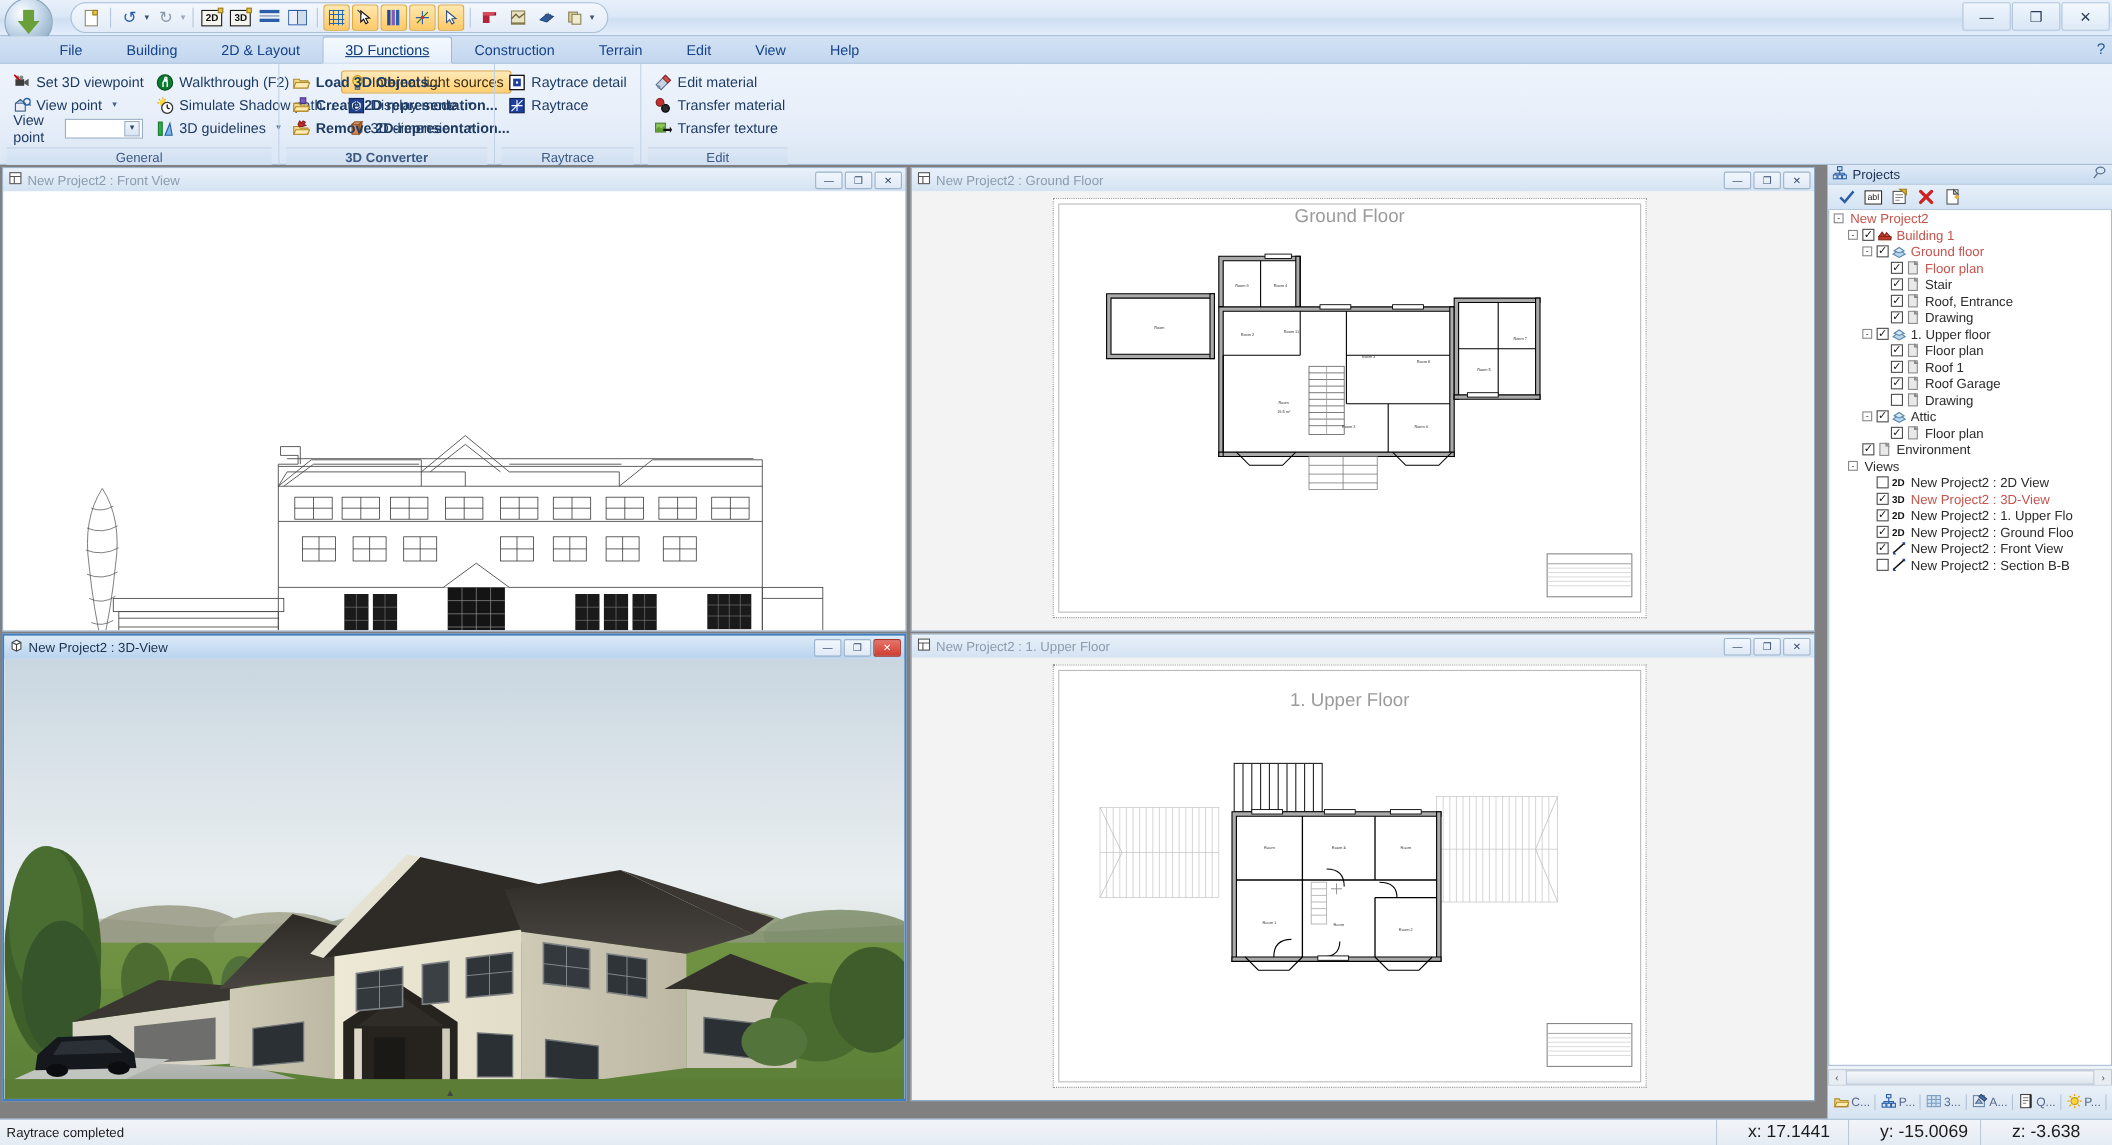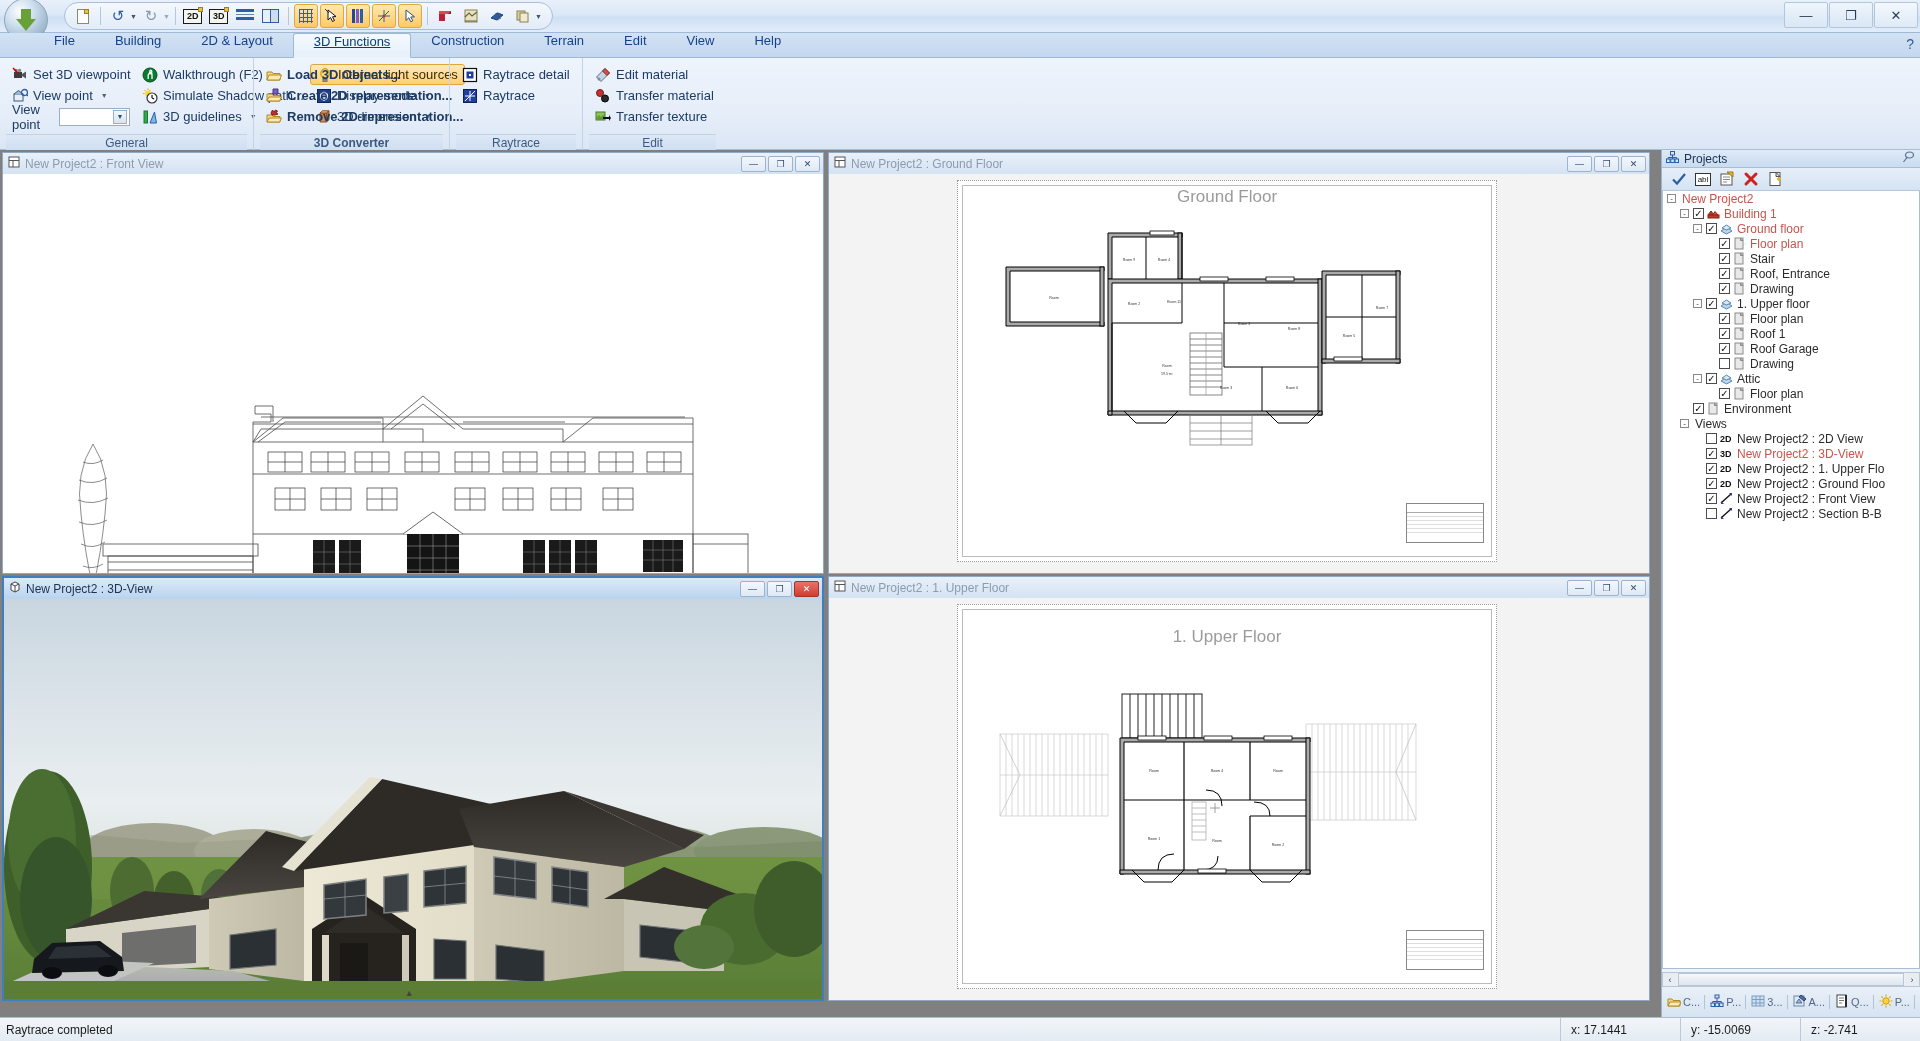--- a/index.html
+++ b/index.html
@@ -49,21 +49,21 @@
   .winctrl.close { background: linear-gradient(to bottom,#f3f8fd,#dfeaf7); }
 
   
   .tabbar {
     position: absolute; left: 0; top: 33px; width: 1920px; height: 25px;
     background: linear-gradient(to bottom,#d3e2f4,#c3d7ef);
     border-bottom: 1px solid #9fb8d4;
     display: flex; align-items: flex-end; padding-left: 34px;
   }
   .tab {
-    height: 24px; padding: 0 20px; display: flex; align-items: flex-start;
+    height: 24px; padding: 0 20px; display: flex; align-items: center;
     font-size: 13px; color: #15428b; cursor: default; border-radius: 3px 3px 0 0;
   }
   .tab.active {
     background: linear-gradient(to bottom,#f4f9ff,#e6f0fb);
     border: 1px solid #9fb8d4; border-bottom: 1px solid #eef4fc; color: #0d3a7d;
     margin-bottom: -1px; height: 25px; text-decoration: underline;
   }
   .helpbtn { position: absolute; right: 6px; top: 3px; color: #2f5c96; font-size: 14px; }
 
   
@@ -178,22 +178,22 @@
 
   
   .statusbar {
     position: absolute; left: 0; top: 1017px; width: 1920px; height: 24px;
     background: linear-gradient(to bottom,#f2f5f9,#e4ebf3);
     border-top: 1px solid #a9bdd6; display: flex; align-items: center;
   }
   .status-text { padding-left: 6px; font-size: 12px; color: #1c1c1c; }
   .coords { margin-left: auto; display: flex; height: 24px; }
   .coord {
-    min-width: 120px; display: flex; align-items: center; padding-left: 10px;
-    font-size: 12px; color: #1c1c1c; border-left: 1px solid #bcc9d8;
+    min-width: 120px; display: flex; align-items: center; padding-left: 28px;
+    font-size: 16px; color: #1c1c1c; border-left: 1px solid #bcc9d8;
   }
 </style>
 </head>
 <body>
 
 <div id="app">
 
   <div class="titlebar">
     <div class="orb">
       <div style="position:relative;width:20px;height:22px;">
@@ -1387,17 +1387,17 @@
           <span class="vline"></span>
         </div>
       </div>
   </div>
 
   <div class="statusbar">
     <div class="status-text">Raytrace completed</div>
     <div class="coords">
       <div class="coord">x: 17.1441</div>
       <div class="coord">y: -15.0069</div>
-      <div class="coord">z: -2.741</div>
+      <div class="coord">z: -3.638</div>
     </div>
   </div>
 
 </div>
 
 </body></html>

